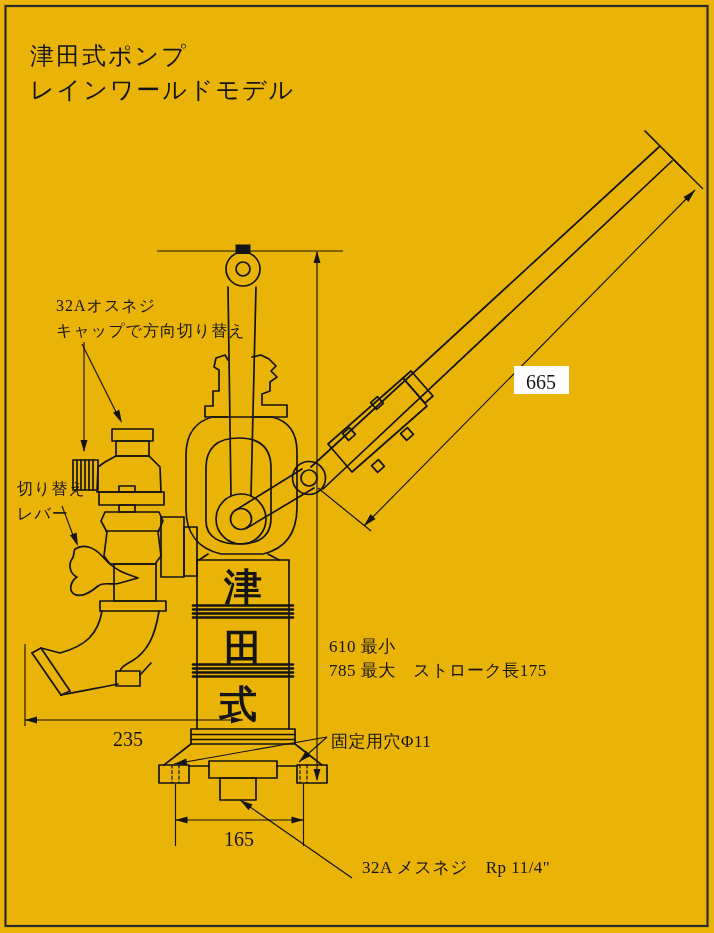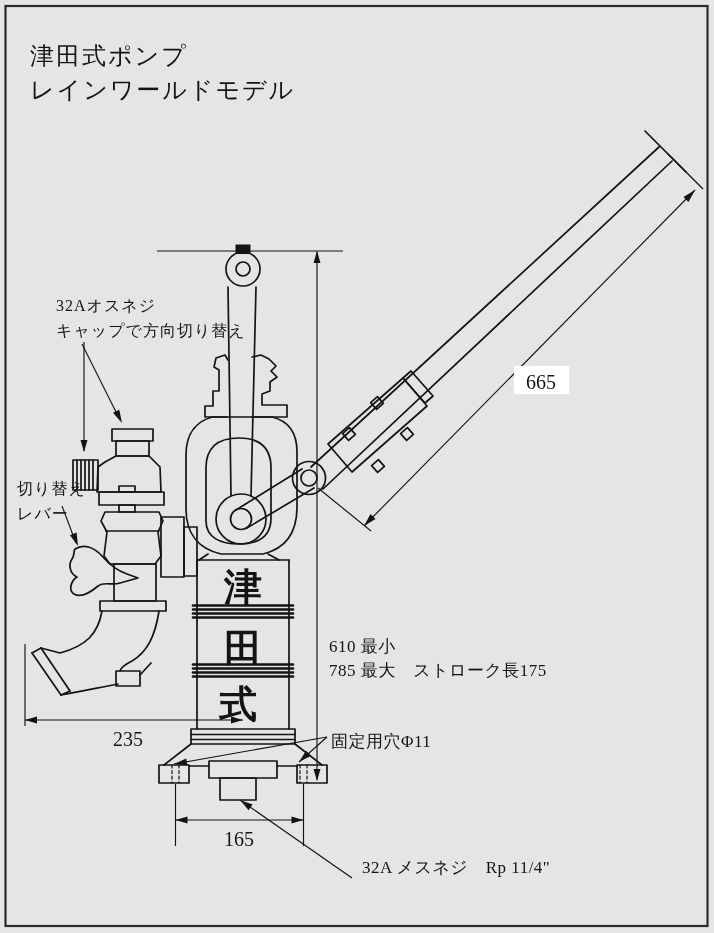--- a/index.html
+++ b/index.html
@@ -1,17 +1,17 @@
 <!DOCTYPE html>
 <html><head>
 <meta charset="utf-8">
 <style>
   html,body{margin:0;padding:0;background:#ffffff;}
   .page{
-    position:relative;width:714px;height:933px;background:#e5e5e5;
+    position:relative;width:714px;height:933px;background:#eab308;
     font-family:"Liberation Serif",serif;overflow:hidden;
   }
   svg{display:block;width:714px;height:933px;}
   .draw{fill:none;stroke:#141414;stroke-width:1.7;stroke-linecap:round;stroke-linejoin:round;}
   .thin{fill:none;stroke:#141414;stroke-width:1.15;stroke-linecap:butt;}
   .band{fill:none;stroke:#141414;stroke-width:2.6;}
   .dash{fill:none;stroke:#141414;stroke-width:1.2;stroke-dasharray:3 2.6;}
   .ah{fill:#141414;stroke:none;}
   .solid{fill:#141414;stroke:none;}
   .mask{fill:#ffffff;stroke:none;}

